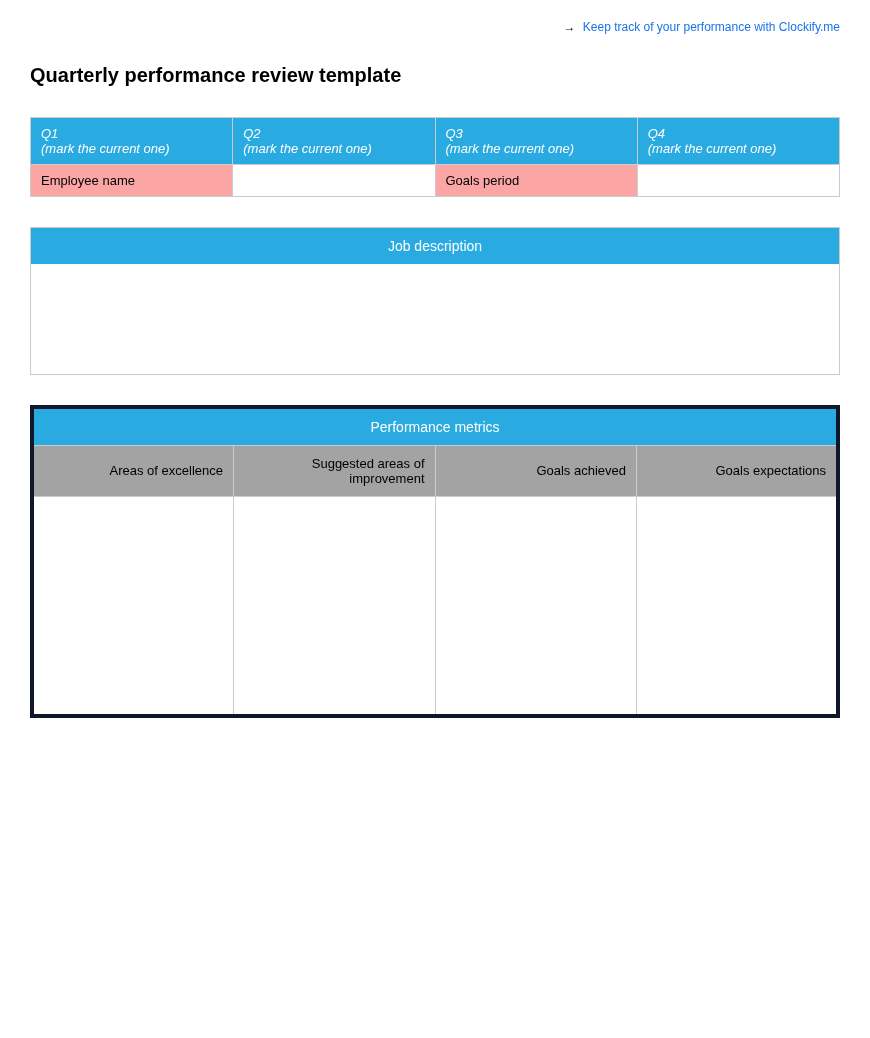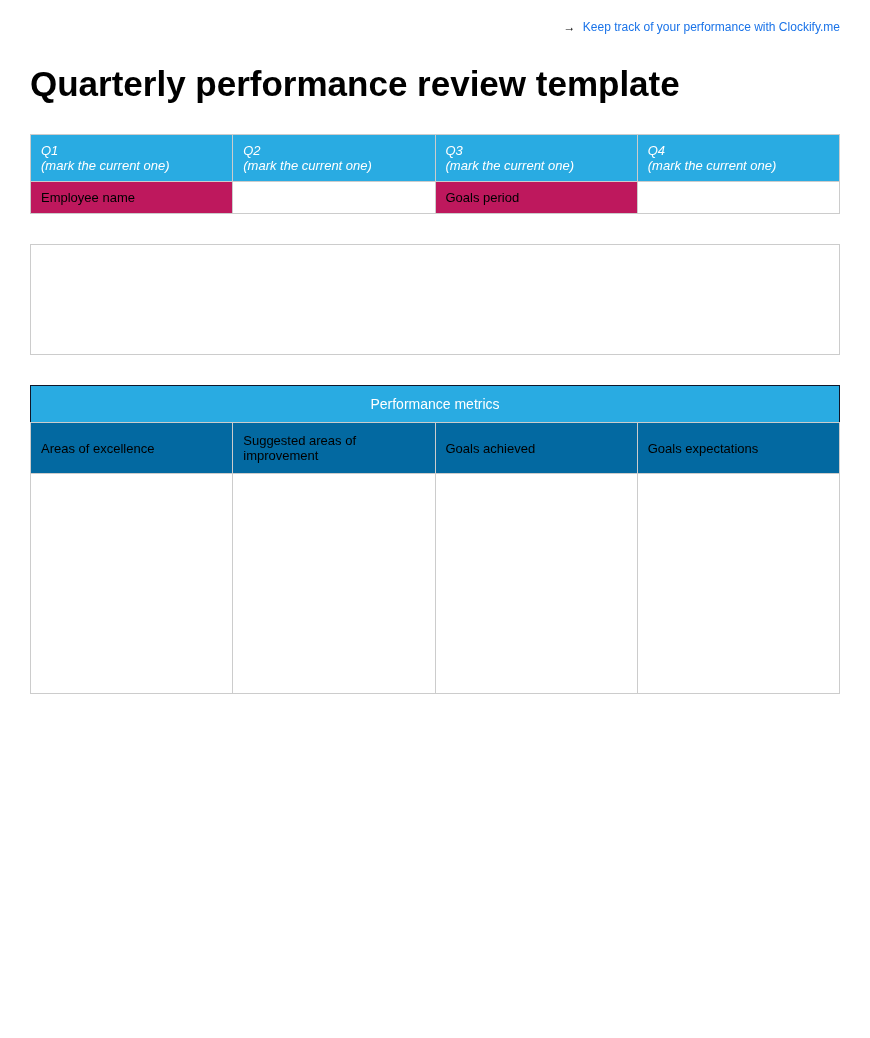--- a/index.html
+++ b/index.html
@@ -27,21 +27,21 @@
       color: #1a73e8;
       text-decoration: none;
     }
 
     .arrow {
       color: #000;
       margin-right: 4px;
     }
 
     h1 {
-      font-size: 35px;
+      font-size: 20px;
       font-weight: bold;
       margin-bottom: 30px;
       color: #000;
     }
 
     
     .quarter-table {
       width: 100%;
       border-collapse: collapse;
       margin-bottom: 30px;
@@ -62,48 +62,48 @@
       font-style: italic;
     }
 
     .quarter-table .info-row td {
       background-color: #f0f0f0;
       font-size: 13px;
       width: 25%;
     }
 
     .quarter-table .info-row td.label-cell {
-      background-color: #be185d;
+      background-color: #fca5a5;
       margin-top: 14px;
     }
 
     .quarter-table .info-row td.value-cell {
       background-color: #fff;
     }
 
     
     .metrics-table {
       width: 100%;
       border-collapse: collapse;
-      border: 1px solid #0f172a;
+      border: 4px solid #0f172a;
     }
 
     .metrics-table .metrics-header-row td {
       background-color: #29abe2;
       color: #fff;
       text-align: center;
       padding: 10px;
       font-size: 14px;
     }
 
     .metrics-table .metrics-col-header-row td {
-      background-color: #0369a1;
+      background-color: #a3a3a3;
       border: 1px solid #ccc;
       padding: 10px;
-      text-align: left;
+      text-align: right;
       font-size: 13px;
       vertical-align: middle;
     }
 
     .metrics-table .metrics-data-row td {
       border: 1px solid #ccc;
       height: 220px;
       background: #fff;
       vertical-align: top;
       width: 25%;
@@ -152,20 +152,23 @@
     <td class="label-cell">Employee name</td>
     <td class="value-cell"></td>
     <td class="label-cell">Goals period</td>
     <td class="value-cell"></td>
   </tr>
 </tbody>
   </table>
 
 <table class="job-desc-table">
   <tbody>
+      <tr>
+    <td class="header-cell">Job description</td>
+  </tr>
   <tr>
     <td class="body-cell"></td>
   </tr>
 </tbody>
   </table>
 
 <table class="metrics-table">
   <tbody>
       <tr class="metrics-header-row">
     <td colspan="4">Performance metrics</td>

